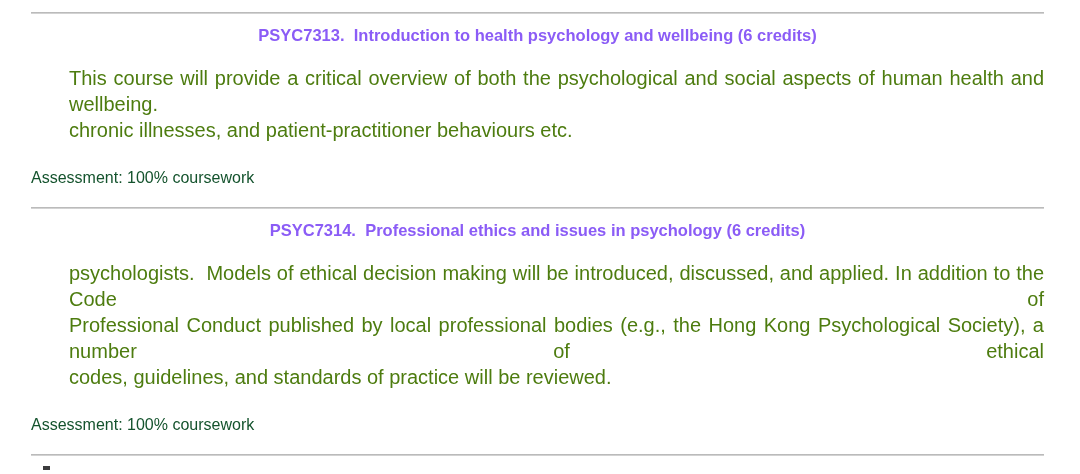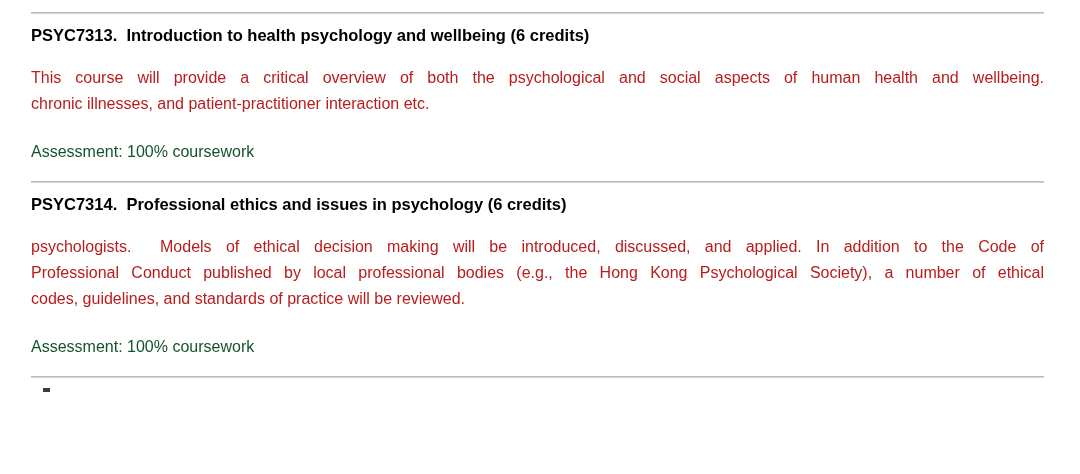--- a/index.html
+++ b/index.html
@@ -19,28 +19,29 @@
   }
   .divider {
     height: 2px;
     background: linear-gradient(#afafaf, #dedede);
   }
   .course-heading {
     margin: 10px 0 0 0;
     font-size: 16.5px;
     line-height: 23px;
     font-weight: bold;
-    color: #000000;
+    color: #8b5cf6;
     white-space: pre-wrap;
-    text-align: left;
+    text-align: center;
   }
   .course-description {
     margin-top: 18px;
-    font-size: 16px;
-    color: #b91c1c;
+    font-size: 20px;
+    color: #4d7c0f;
+    margin-left: 38px;
   }
   .desc-line {
     line-height: 26px;
     text-align: justify;
     text-align-last: justify;
     white-space: normal;
   }
   .desc-line:last-child {
     text-align-last: left;
   }
@@ -69,21 +70,21 @@
 </head>
 <body>
 
 <div class="content">
 
   <section class="course-section">
     <div class="divider"></div>
     <h3 class="course-heading">PSYC7313.&nbsp; Introduction to health psychology and wellbeing (6 credits)</h3>
     <div class="course-description">
         <div class="desc-line">This course will provide a critical overview of both the psychological and social aspects of human health and wellbeing.</div>
-        <div class="desc-line">chronic illnesses, and patient-practitioner interaction etc.</div>
+        <div class="desc-line">chronic illnesses, and patient-practitioner behaviours etc.</div>
       </div>
     <div class="assessment">Assessment: 100% coursework</div>
   </section>
 
   <section class="course-section">
     <div class="divider"></div>
     <h3 class="course-heading">PSYC7314.&nbsp; Professional ethics and issues in psychology (6 credits)</h3>
     <div class="course-description">
         <div class="desc-line">psychologists.&nbsp; Models of ethical decision making will be introduced, discussed, and applied. In addition to the Code of</div>
         <div class="desc-line">Professional Conduct published by local professional bodies (e.g., the Hong Kong Psychological Society), a number of ethical</div>

